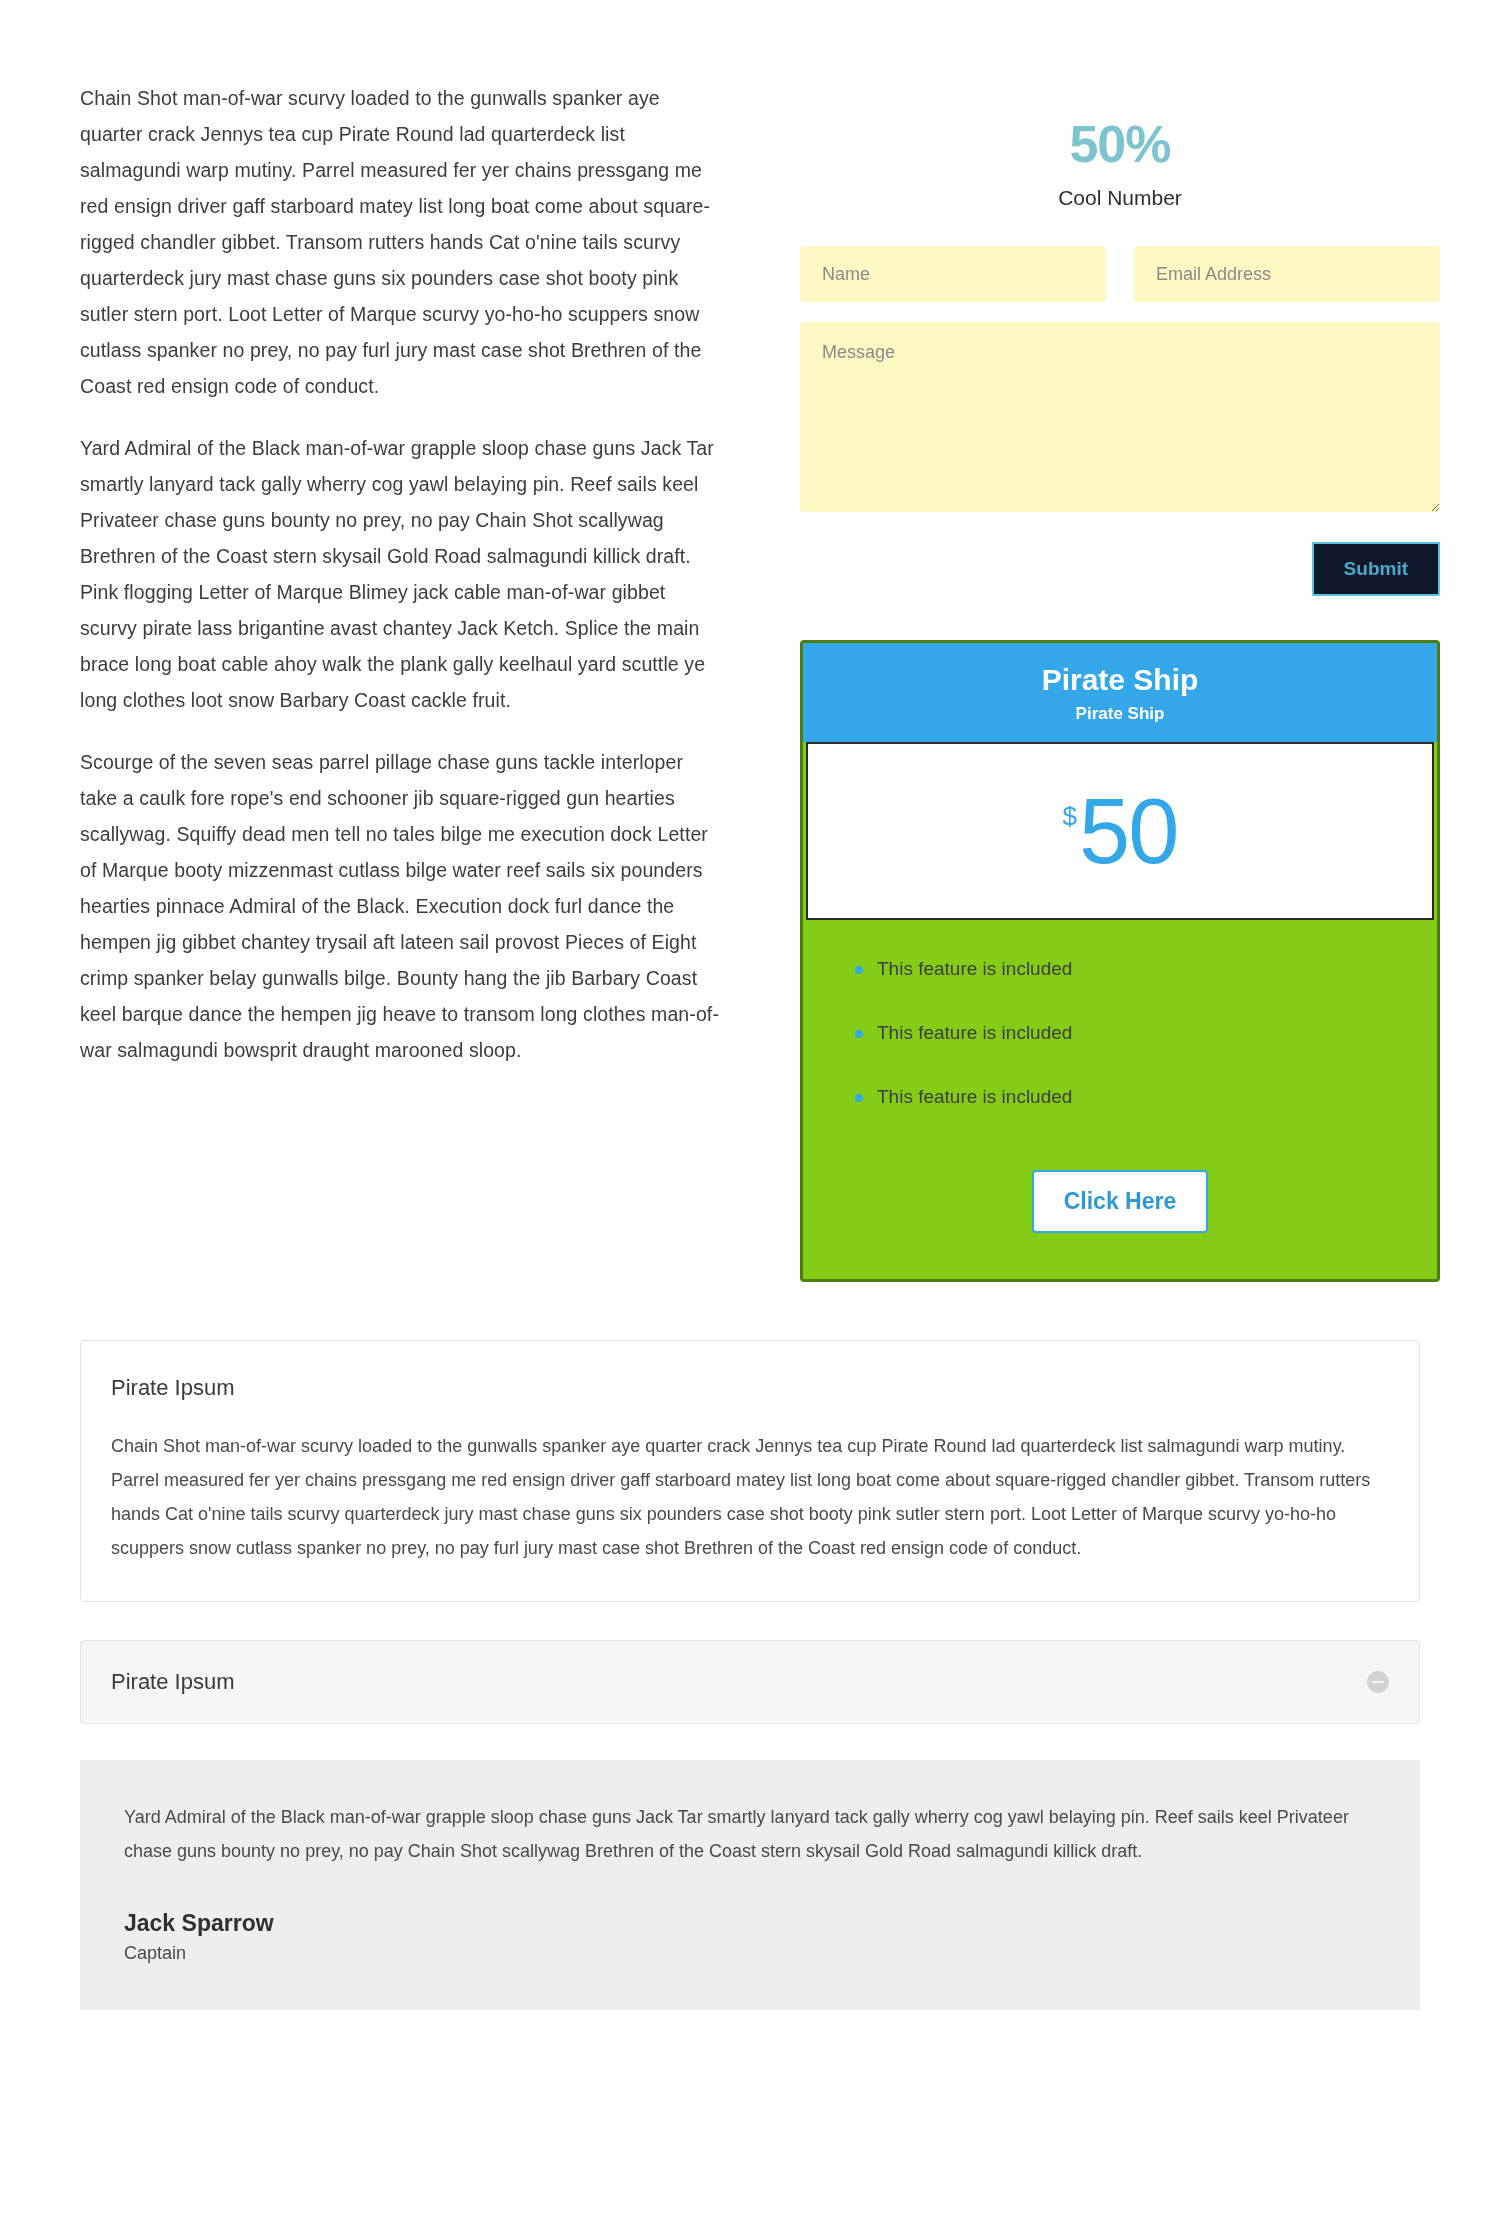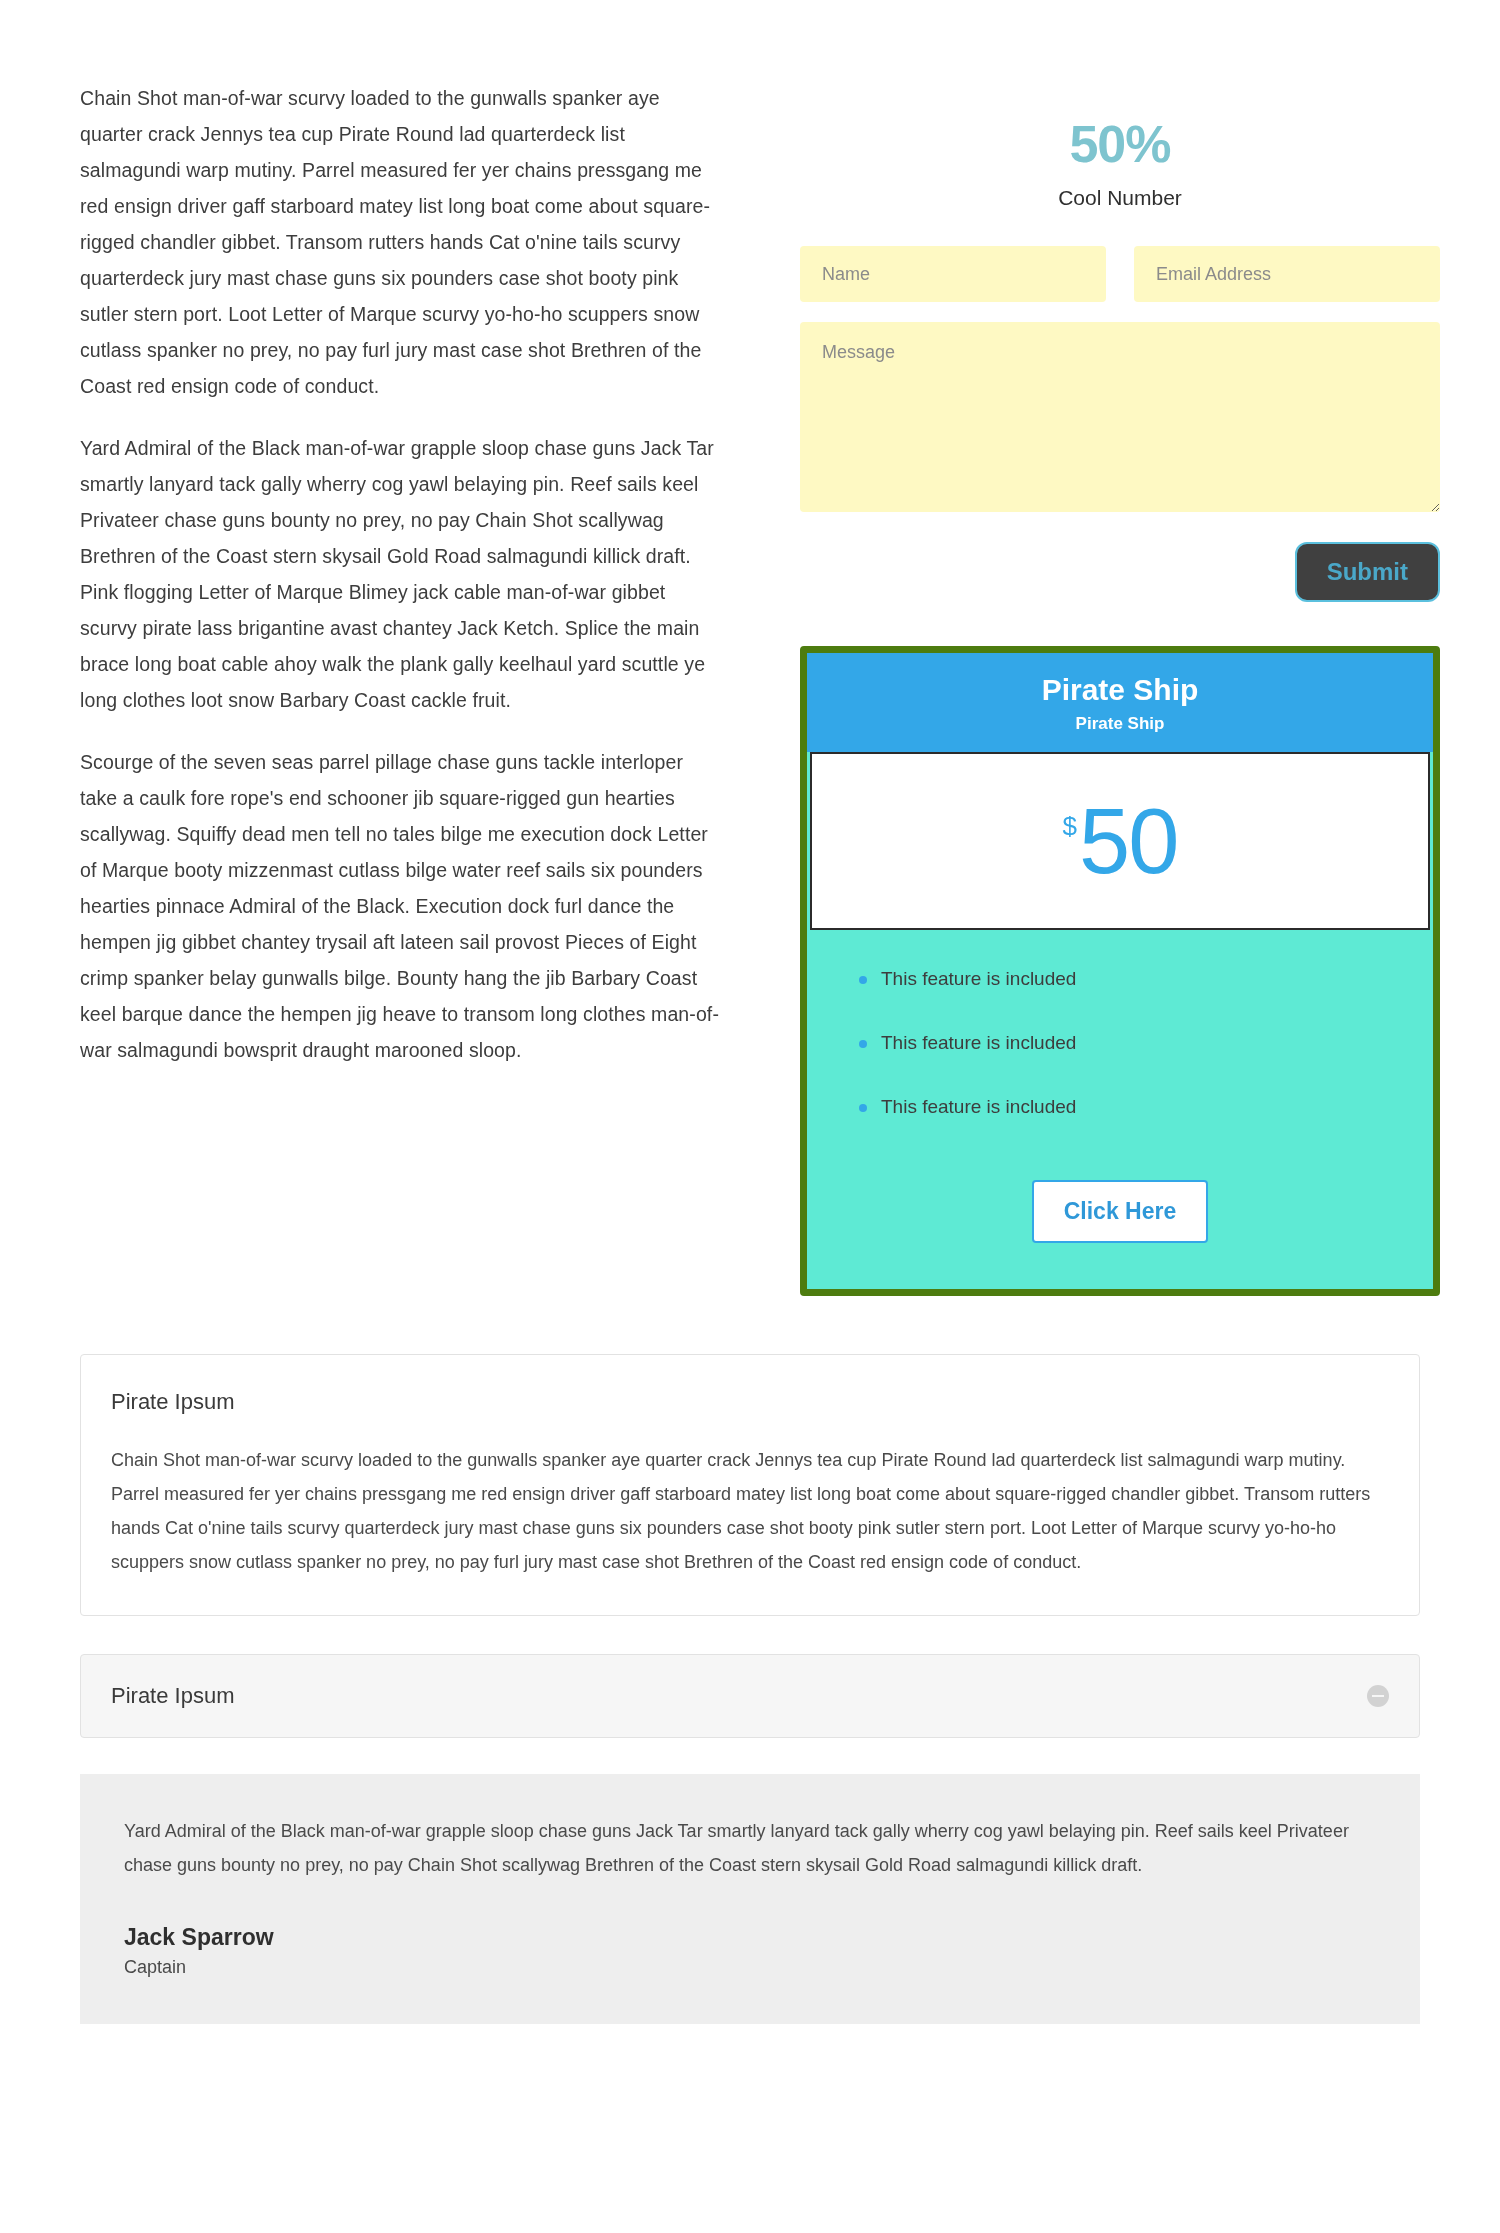--- a/index.html
+++ b/index.html
@@ -94,36 +94,36 @@
     resize: vertical;
     line-height: 1.4;
   }
   .submit-row {
     display: flex;
     justify-content: flex-end;
     margin-top: 26px;
   }
   .submit-btn {
     border: 2px solid #5bc0de;
-    background: #404040;
+    background: #0f172a;
     color: #4aa8c9;
-    font-size: 24px;
+    font-size: 19px;
     font-weight: 600;
     padding: 14px 30px;
-    border-radius: 12px;
+    border-radius: 1px;
     cursor: pointer;
     font-family: "Liberation Sans", sans-serif;
   }
 
   
   .price-card {
     margin-top: 44px;
-    border: 7px solid #4d7c0f;
-    border-radius: 4px;
-    background: #5eead4;
+    border: 3px solid #4d7c0f;
+    border-radius: 4px;
+    background: #84cc16;
     overflow: hidden;
   }
   .price-head {
     background: #33a7e8;
     color: #ffffff;
     text-align: center;
     padding: 20px 10px 18px 10px;
   }
   .price-title {
     font-size: 30px;

